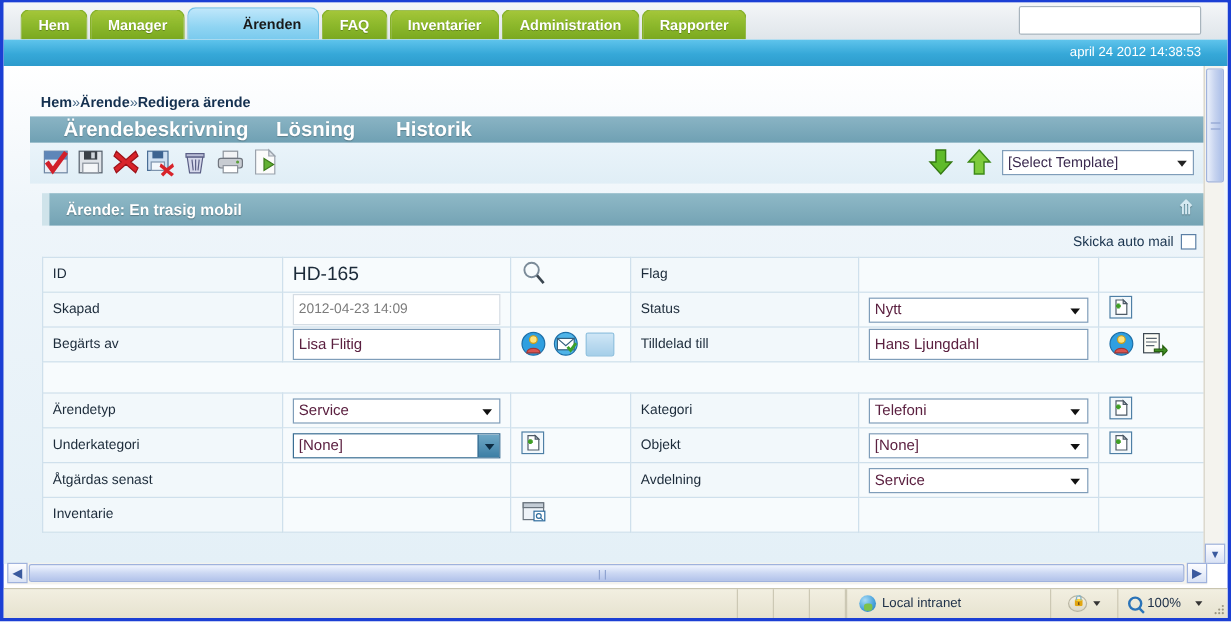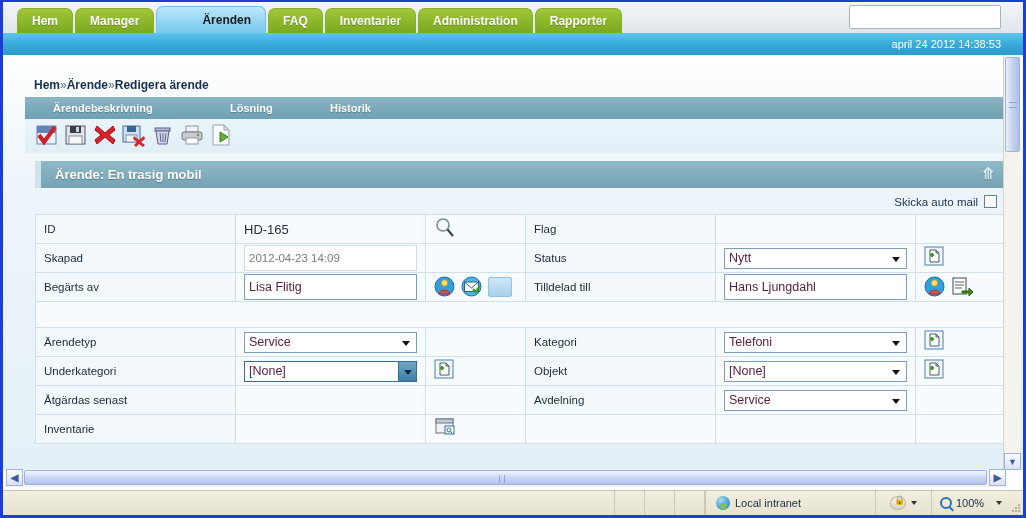--- a/index.html
+++ b/index.html
@@ -108,21 +108,21 @@
     font-weight: bold;
   }
   .breadcrumb .sep { color: #4a6c8a; font-weight: normal; }
 
   
   .subtabs {
     position: absolute; left: 22px; top: 42px;
     width: 982px; height: 22px;
     background: linear-gradient(to bottom, #8ab4c4 0%, #6fa0b3 100%);
     color: #ffffff;
-    font-size: 11px;
+    font-size: 17px;
     font-weight: bold;
   }
   .subtab {
     position: absolute; top: 0; height: 22px; line-height: 22px;
     cursor: pointer;
     text-shadow: 0 1px 1px rgba(0,0,0,.25);
   }
   .subtab.t1 { left: 28px; }
   .subtab.t2 { left: 205px; }
   .subtab.t3 { left: 305px; }
@@ -227,21 +227,21 @@
     color: #5b2040;
     padding: 12px 4px;
     outline: none;
   }
   .txtinput.readonly {
     border: 1px solid #d5dde4;
     color: #7b7b7b;
     background: #ffffff;
     font-size: 11.5px;
   }
-  .plainval { font-size: 13px; color: #1c2b3a; }
+  .plainval { font-size: 16px; color: #1c2b3a; }
 
   .sel {
     position: relative;
     width: 100%; height: 21px;
     border: 1px solid #7f9db9;
     background: #ffffff;
     font-size: 12.5px;
     color: #5b2040;
     line-height: 19px;
     padding-left: 4px;
@@ -490,20 +490,36 @@
 
         <div class="tbicon">
           <svg width="26" height="26" viewBox="0 0 26 26">
             <path d="M5 3 H16 L21 8 V23 H5 Z" fill="#fbfbfb" stroke="#9aa2ac"></path>
             <path d="M16 3 V8 H21 Z" fill="#dfe3e8" stroke="#9aa2ac"></path>
             <path d="M12 10 L20 15 L12 20 Z" fill="#62b034" stroke="#3d7a1c"></path>
           </svg>
         </div>
       </div>
 
+      <div class="tplwrap">
+        <div class="arrowicon">
+          <svg width="26" height="24" viewBox="0 0 26 24">
+            <path d="M9 2 H17 V12 H22 L13 22 L4 12 H9 Z" fill="#5fbb2a" stroke="#357a12" stroke-width="1.2"></path>
+          </svg>
+        </div>
+        <div class="arrowicon">
+          <svg width="26" height="24" viewBox="0 0 26 24">
+            <path d="M13 2 L22 12 H17 V22 H9 V12 H4 Z" fill="#7ecb3c" stroke="#3d8a17" stroke-width="1.2"></path>
+          </svg>
+        </div>
+        <div class="tplselect">
+          <span>[Select Template]</span>
+          <span class="cap"></span>
+        </div>
+      </div>
     </div>
 
     <div class="panelhdr">
       <span>Ärende: En trasig mobil</span>
       <span class="chev">⤊</span>
     </div>
 
     <div class="automail">
       <span>Skicka auto mail</span>
       <span class="cb"></span>

